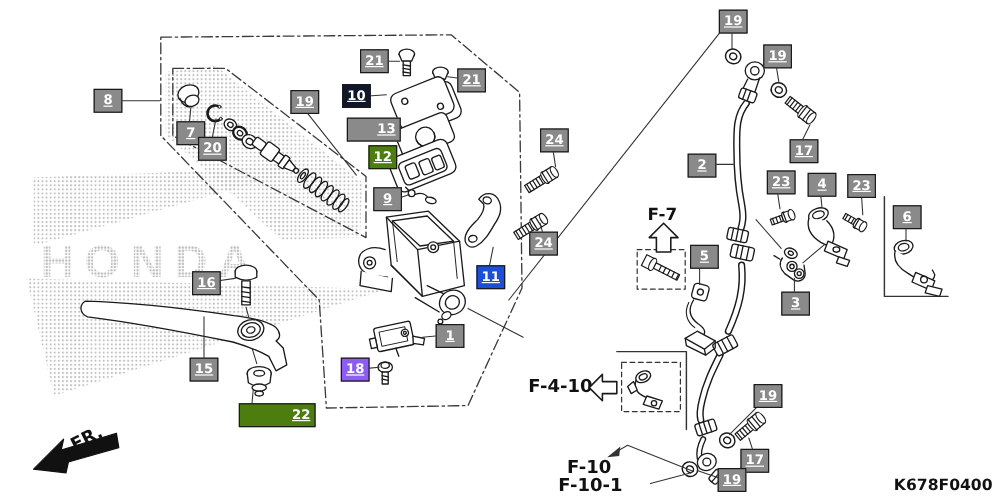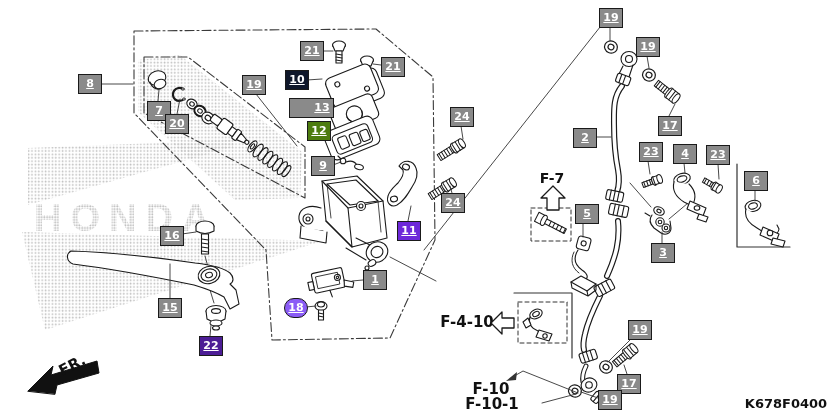--- a/index.html
+++ b/index.html
@@ -479,26 +479,26 @@
       <div class="callout" style="left: 165px; top: 114px; background: rgb(138, 138, 138); border-color: rgb(26, 26, 26); color: rgb(255, 255, 255);">20</div>
       <div class="callout" style="left: 242px; top: 75px; background: rgb(138, 138, 138); border-color: rgb(26, 26, 26); color: rgb(255, 255, 255);">19</div>
       <div class="callout" style="left: 300px; top: 41px; background: rgb(138, 138, 138); border-color: rgb(26, 26, 26); color: rgb(255, 255, 255);">21</div>
       <div class="callout" style="left: 381px; top: 57px; background: rgb(138, 138, 138); border-color: rgb(26, 26, 26); color: rgb(255, 255, 255);">21</div>
       <div class="callout" style="left: 285px; top: 70px; background: #0f172a; border-color: rgb(26, 26, 26); color: rgb(255, 255, 255);">10</div>
       <div class="callout" style="left: 289px; top: 98px; background: rgb(138, 138, 138); border-color: rgb(26, 26, 26); color: rgb(255, 255, 255); padding-left: 21px;">13</div>
       <div class="callout" style="left: 307px; top: 121px; background: #4d7c0f; border-color: rgb(26, 26, 26); color: rgb(255, 255, 255);">12</div>
       <div class="callout" style="left: 311px; top: 156px; background: rgb(138, 138, 138); border-color: rgb(26, 26, 26); color: rgb(255, 255, 255);">9</div>
       <div class="callout" style="left: 450px; top: 107px; background: rgb(138, 138, 138); border-color: rgb(26, 26, 26); color: rgb(255, 255, 255);">24</div>
       <div class="callout" style="left: 441px; top: 193px; background: rgb(138, 138, 138); border-color: rgb(26, 26, 26); color: rgb(255, 255, 255);">24</div>
-      <div class="callout" style="left: 397px; top: 221px; background: #6d28d9; border-color: rgb(26, 26, 26); color: rgb(255, 255, 255);">11</div>
+      <div class="callout" style="left: 397px; top: 221px; background: #1d4ed8; border-color: rgb(26, 26, 26); color: rgb(255, 255, 255);">11</div>
       <div class="callout" style="left: 160px; top: 226px; background: rgb(138, 138, 138); border-color: rgb(26, 26, 26); color: rgb(255, 255, 255);">16</div>
       <div class="callout" style="left: 158px; top: 298px; background: rgb(138, 138, 138); border-color: rgb(26, 26, 26); color: rgb(255, 255, 255);">15</div>
-      <div class="callout" style="left: 199px; top: 336px; background: #4c1d95; border-color: rgb(26, 26, 26); color: rgb(255, 255, 255);">22</div>
+      <div class="callout" style="left: 199px; top: 336px; background: #4d7c0f; border-color: rgb(26, 26, 26); color: rgb(255, 255, 255); padding-left: 40px;">22</div>
       <div class="callout" style="left: 363px; top: 270px; background: rgb(138, 138, 138); border-color: rgb(26, 26, 26); color: rgb(255, 255, 255);">1</div>
-      <div class="callout" style="left: 284px; top: 298px; background: #8b5cf6; border-color: rgb(26, 26, 26); color: rgb(255, 255, 255); border-radius: 10px;">18</div>
+      <div class="callout" style="left: 284px; top: 298px; background: #8b5cf6; border-color: rgb(26, 26, 26); color: rgb(255, 255, 255);">18</div>
       <div class="callout" style="left: 573px; top: 128px; background: rgb(138, 138, 138); border-color: rgb(26, 26, 26); color: rgb(255, 255, 255);">2</div>
       <div class="callout" style="left: 599px; top: 8px; background: rgb(138, 138, 138); border-color: rgb(26, 26, 26); color: rgb(255, 255, 255);">19</div>
       <div class="callout" style="left: 636px; top: 37px; background: rgb(138, 138, 138); border-color: rgb(26, 26, 26); color: rgb(255, 255, 255);">19</div>
       <div class="callout" style="left: 658px; top: 116px; background: rgb(138, 138, 138); border-color: rgb(26, 26, 26); color: rgb(255, 255, 255);">17</div>
       <div class="callout" style="left: 639px; top: 142px; background: rgb(138, 138, 138); border-color: rgb(26, 26, 26); color: rgb(255, 255, 255);">23</div>
       <div class="callout" style="left: 673px; top: 144px; background: rgb(138, 138, 138); border-color: rgb(26, 26, 26); color: rgb(255, 255, 255);">4</div>
       <div class="callout" style="left: 706px; top: 145px; background: rgb(138, 138, 138); border-color: rgb(26, 26, 26); color: rgb(255, 255, 255);">23</div>
       <div class="callout" style="left: 744px; top: 171px; background: rgb(138, 138, 138); border-color: rgb(26, 26, 26); color: rgb(255, 255, 255);">6</div>
       <div class="callout" style="left: 575px; top: 204px; background: rgb(138, 138, 138); border-color: rgb(26, 26, 26); color: rgb(255, 255, 255);">5</div>
       <div class="callout" style="left: 651px; top: 243px; background: rgb(138, 138, 138); border-color: rgb(26, 26, 26); color: rgb(255, 255, 255);">3</div>

